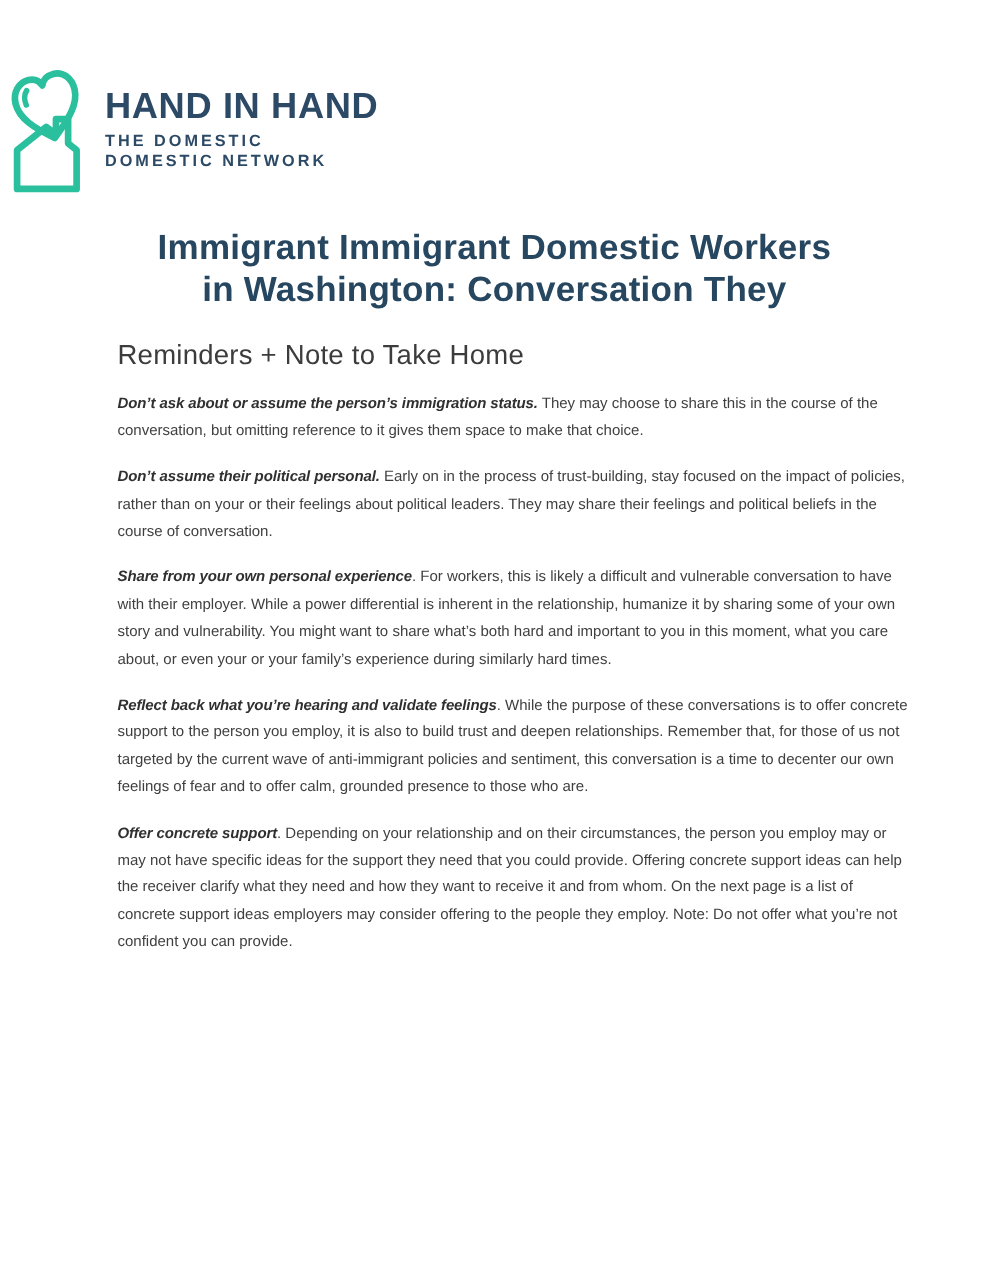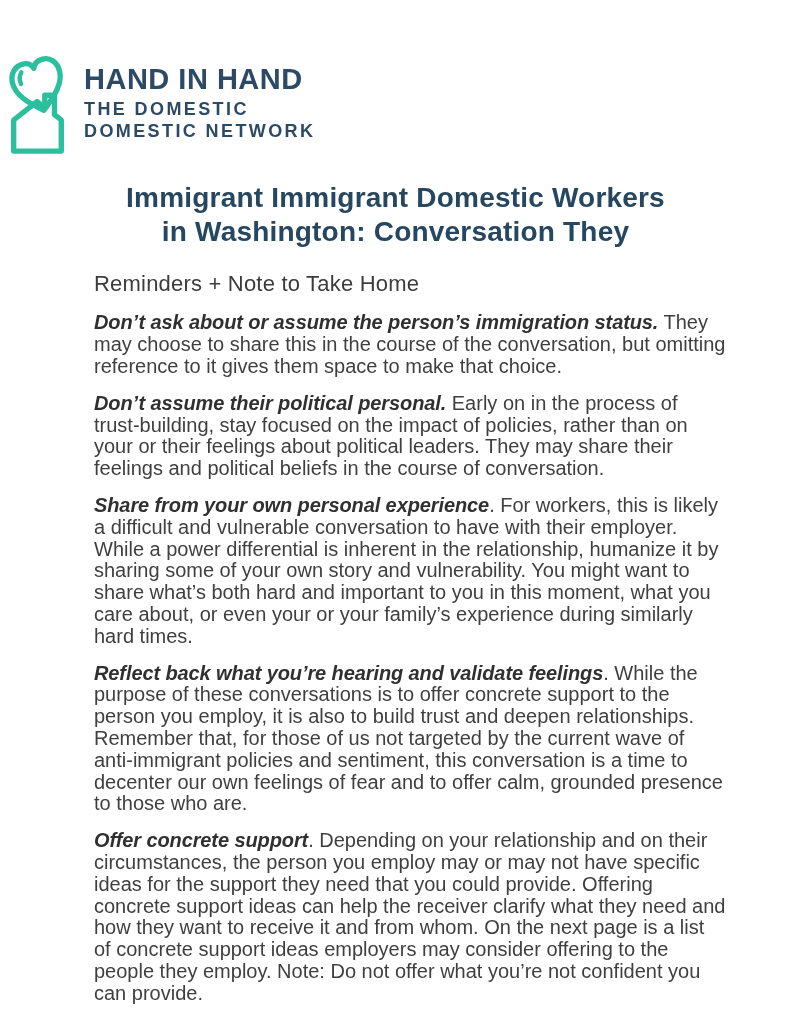--- a/index.html
+++ b/index.html
@@ -23,21 +23,21 @@
   .brand-text { display: flex; flex-direction: column; align-items: flex-start; }
   .brand-name {
     font-size: 29px;
     font-weight: bold;
     color: #2c4a66;
     letter-spacing: 0.5px;
     line-height: 1.05;
     margin-bottom: 5px;
   }
   .brand-tagline {
-    font-size: 18px;
+    font-size: 13px;
     font-weight: bold;
     color: #2c4a66;
     letter-spacing: 2.4px;
     line-height: 1.22;
   }
   .doc-title {
     margin: 26px 0 0 0;
     text-align: center;
     font-size: 28px;
     font-weight: bold;
@@ -51,21 +51,21 @@
     font-size: 22px;
     font-weight: normal;
     color: #3c3c3c;
     letter-spacing: 0.2px;
     line-height: 1.2;
   }
   .content {
     margin: 15px 64px 0 94px;
     width: 632px;
     color: #3f3f3f;
-    font-size: 20px;
+    font-size: 12px;
     line-height: 21.8px;
   }
   .tip { margin: 0 0 15px 0; }
   .tip .lead {
     font-weight: bold;
     font-style: italic;
     color: #303030;
     letter-spacing: -0.1px;
   }
 </style>

